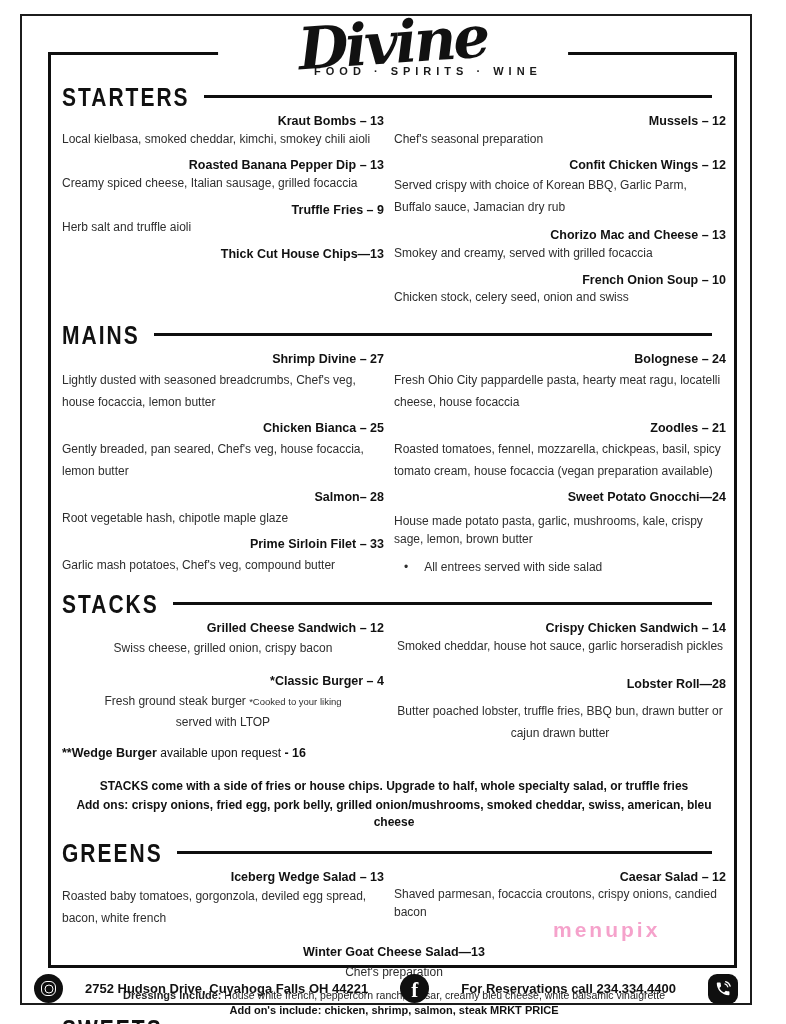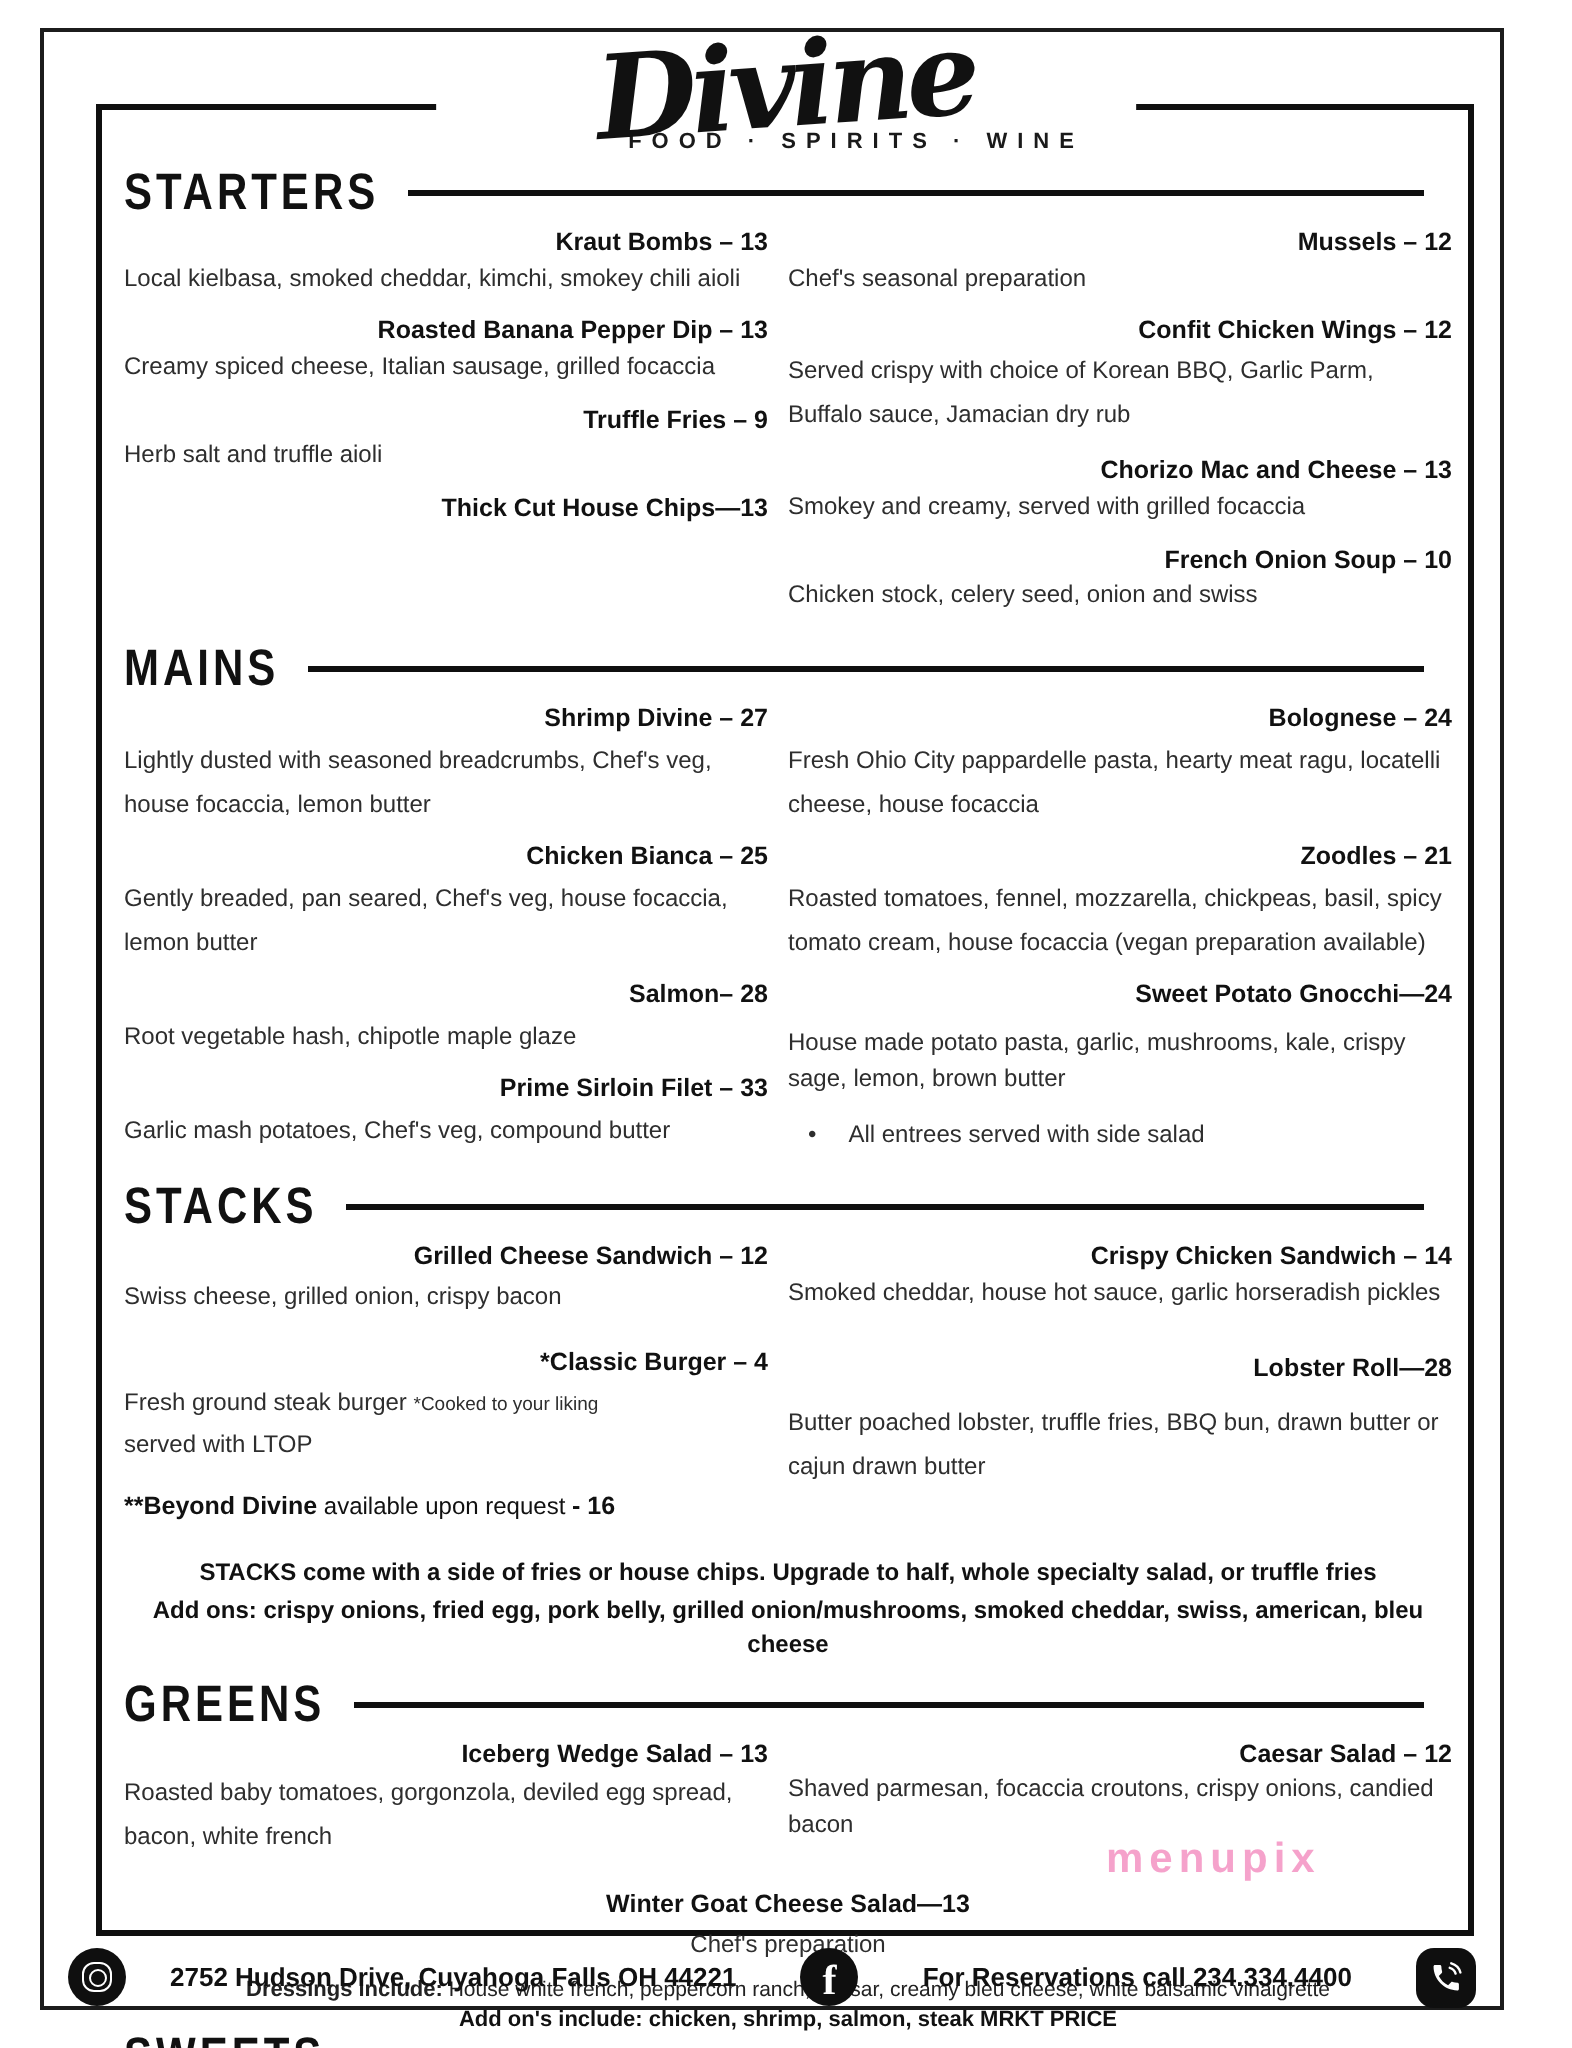--- a/index.html
+++ b/index.html
@@ -23,21 +23,21 @@
   .sec-title{font-weight:700;font-size:21px;letter-spacing:2px;line-height:1;
         transform:scaleY(1.22);transform-origin:left center;white-space:nowrap;}
   .sec-line{flex:1;height:3px;background:#0f0f0f;margin-right:14px;}
   .cols{display:grid;grid-template-columns:322px 1fr;column-gap:10px;}
   .item{margin:0 0 9px 0;}
   .item .nm{font-size:12.5px;font-weight:700;margin:0;line-height:1.35;text-align:right;}
   .item .ds{font-size:12px;color:#2e2e2e;margin:1px 0 0 0;line-height:1.45;}
   .mains .item .ds{line-height:1.85;}
   .mains .item{margin-bottom:7px;}
   .stacks-cols .item{margin-bottom:14px;}
-  .stacks-cols .item .ds{line-height:1.7;}
+  .stacks-cols .item .ds{line-height:1.7;text-align:center;}
   .small-note{font-size:9.5px;color:#2e2e2e;}
   .mixed-line{font-size:12px;margin-top:4px;}
   .mixed-line b{font-size:12.5px;}
   .bullet-row{display:flex;gap:16px;font-size:12px;color:#2e2e2e;padding-left:10px;margin-top:12px;}
   .center-note{text-align:center;font-weight:700;font-size:12px;line-height:1.45;margin-top:4px;}
   .center-item{text-align:center;margin-top:6px;}
   .center-item .nm{font-size:12.5px;font-weight:700;}
   .center-item .ds{font-size:12px;color:#2e2e2e;margin-top:6px;}
   .dress-line{text-align:center;font-size:10.5px;color:#222;margin-top:10px;}
   .dress-line b{font-size:11px;}
@@ -169,21 +169,21 @@
         <div class="item">
           <p class="nm">Grilled Cheese Sandwich – 12</p>
           <p class="ds">Swiss cheese, grilled onion, crispy bacon</p>
         </div>
         <div class="item">
           <p class="nm">*Classic Burger – 4</p>
           <p class="ds"><span>Fresh ground steak burger </span><span class="small-note">*Cooked to your liking</span></p>
           <p class="ds">served with LTOP</p>
         </div>
         <div class="item mixed-line">
-          <b>**Beyond Divine</b><span> available upon request </span><b>- 16</b>
+          <b>**Wedge Burger</b><span> available upon request </span><b>- 16</b>
         </div>
       </div>
       <div>
         <div class="item">
           <p class="nm">Crispy Chicken Sandwich – 14</p>
           <p class="ds" style="line-height:1.45">Smoked cheddar, house hot sauce, garlic horseradish pickles</p>
         </div>
         <div class="item" style="margin-top:20px">
           <p class="nm">Lobster Roll—28</p>
           <p class="ds gnocchi-gap" style="line-height:1.85">Butter poached lobster, truffle fries, BBQ bun, drawn butter or cajun drawn butter</p>

